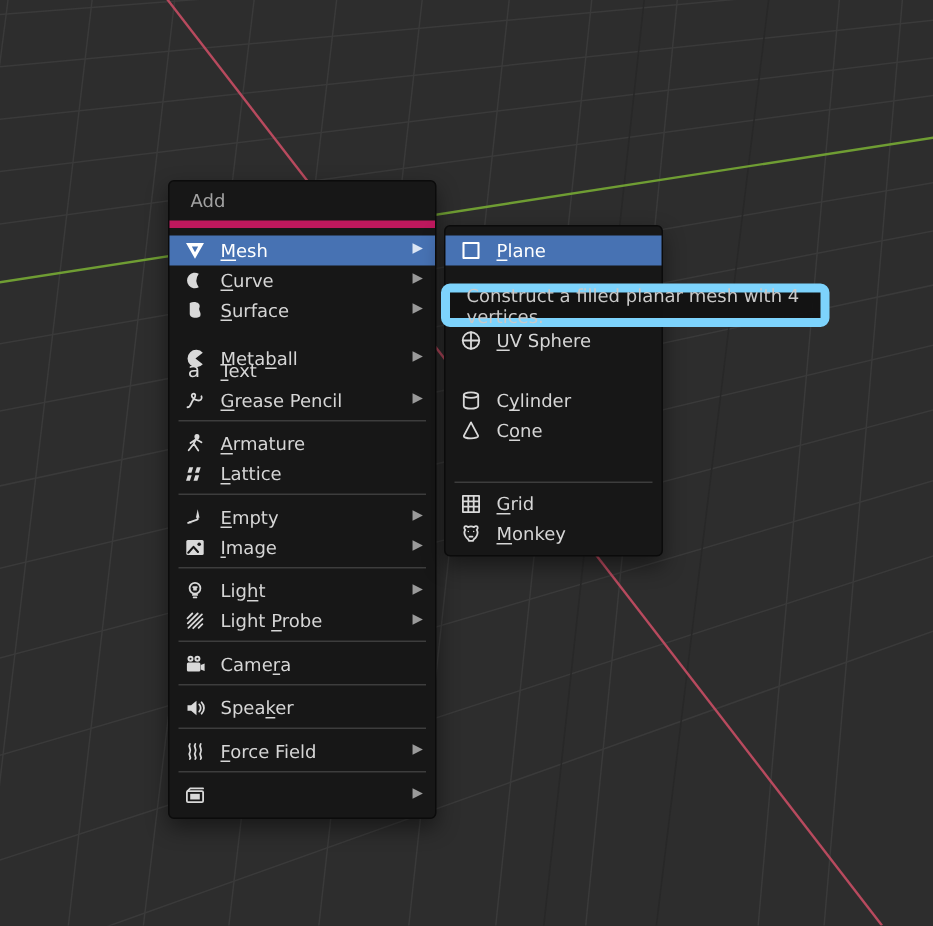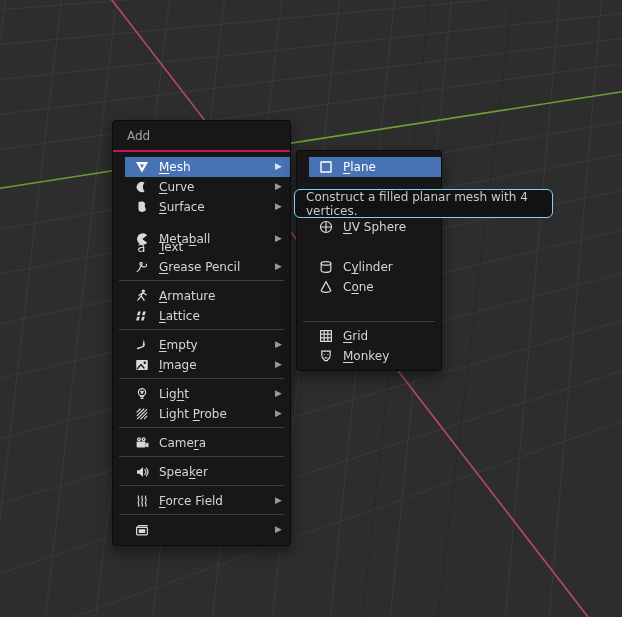--- a/index.html
+++ b/index.html
@@ -10,35 +10,35 @@
   #viewport { position:absolute; inset:0; }
   #viewport svg { display:block; }
 
   
   .menu { position:absolute; background:#171717; border:1px solid #0b0b0b; border-radius:4px;
           box-shadow:0 6px 14px rgba(0,0,0,.45); z-index:5; }
   #add-menu   { left:112px; top:120px; width:179px; height:426px; }
   #mesh-menu  { left:296px; top:150px; width:146px; height:221px; z-index:6; }
 
   .menu-header { position:absolute; left:0; right:0; top:0; height:31px; display:flex; align-items:center;
-                 padding-left:14px; color:#a2a2a2; font-size:12px; border-bottom:2px solid #be185d; }
+                 padding-left:14px; color:#a2a2a2; font-size:12px; border-bottom:5px solid #be185d; }
 
   .row { position:absolute; left:0; right:0; height:20px; display:flex; align-items:center;
-         padding-left:9px; color:#d6d6d6; font-size:12px;margin-left:12px; }
+         padding-left:9px; color:#d6d6d6; font-size:12px; }
   .row .ic { width:16px; height:16px; margin-right:9px; flex:0 0 16px; display:flex; align-items:center; justify-content:center; }
   .row.active { background:#4772b3; color:#ffffff; }
   .row .arrow { position:absolute; right:8px; top:4px; font-size:9px; color:#9a9a9a; }
   .row.active .arrow { color:#dce6f5; }
   .u { text-decoration:underline; text-underline-offset:2px; }
 
   .sep { position:absolute; left:6px; right:6px; height:1px; background:#3d3d3d; }
 
   
   #tooltip { position:absolute; left:294px; top:189px; width:259px; height:29px; z-index:9;
-             background:rgba(19,19,19,.97); border:1px solid #7dd3fc; border-radius:6px;
+             background:rgba(19,19,19,.97); border:6px solid #7dd3fc; border-radius:6px;
              display:flex; align-items:center; padding-left:11px; color:#c9c9c9; font-size:12px; }
 
   svg.icon { stroke:#d9d9d9; stroke-width:1.2; fill:none; stroke-linecap:round; stroke-linejoin:round; }
   .active svg.icon { stroke:#ffffff; }
   svg.icon .fill { fill:#d9d9d9; stroke:none; }
   .active svg.icon .fill { fill:#ffffff; }
 </style>
 </head>
 <body>
 

